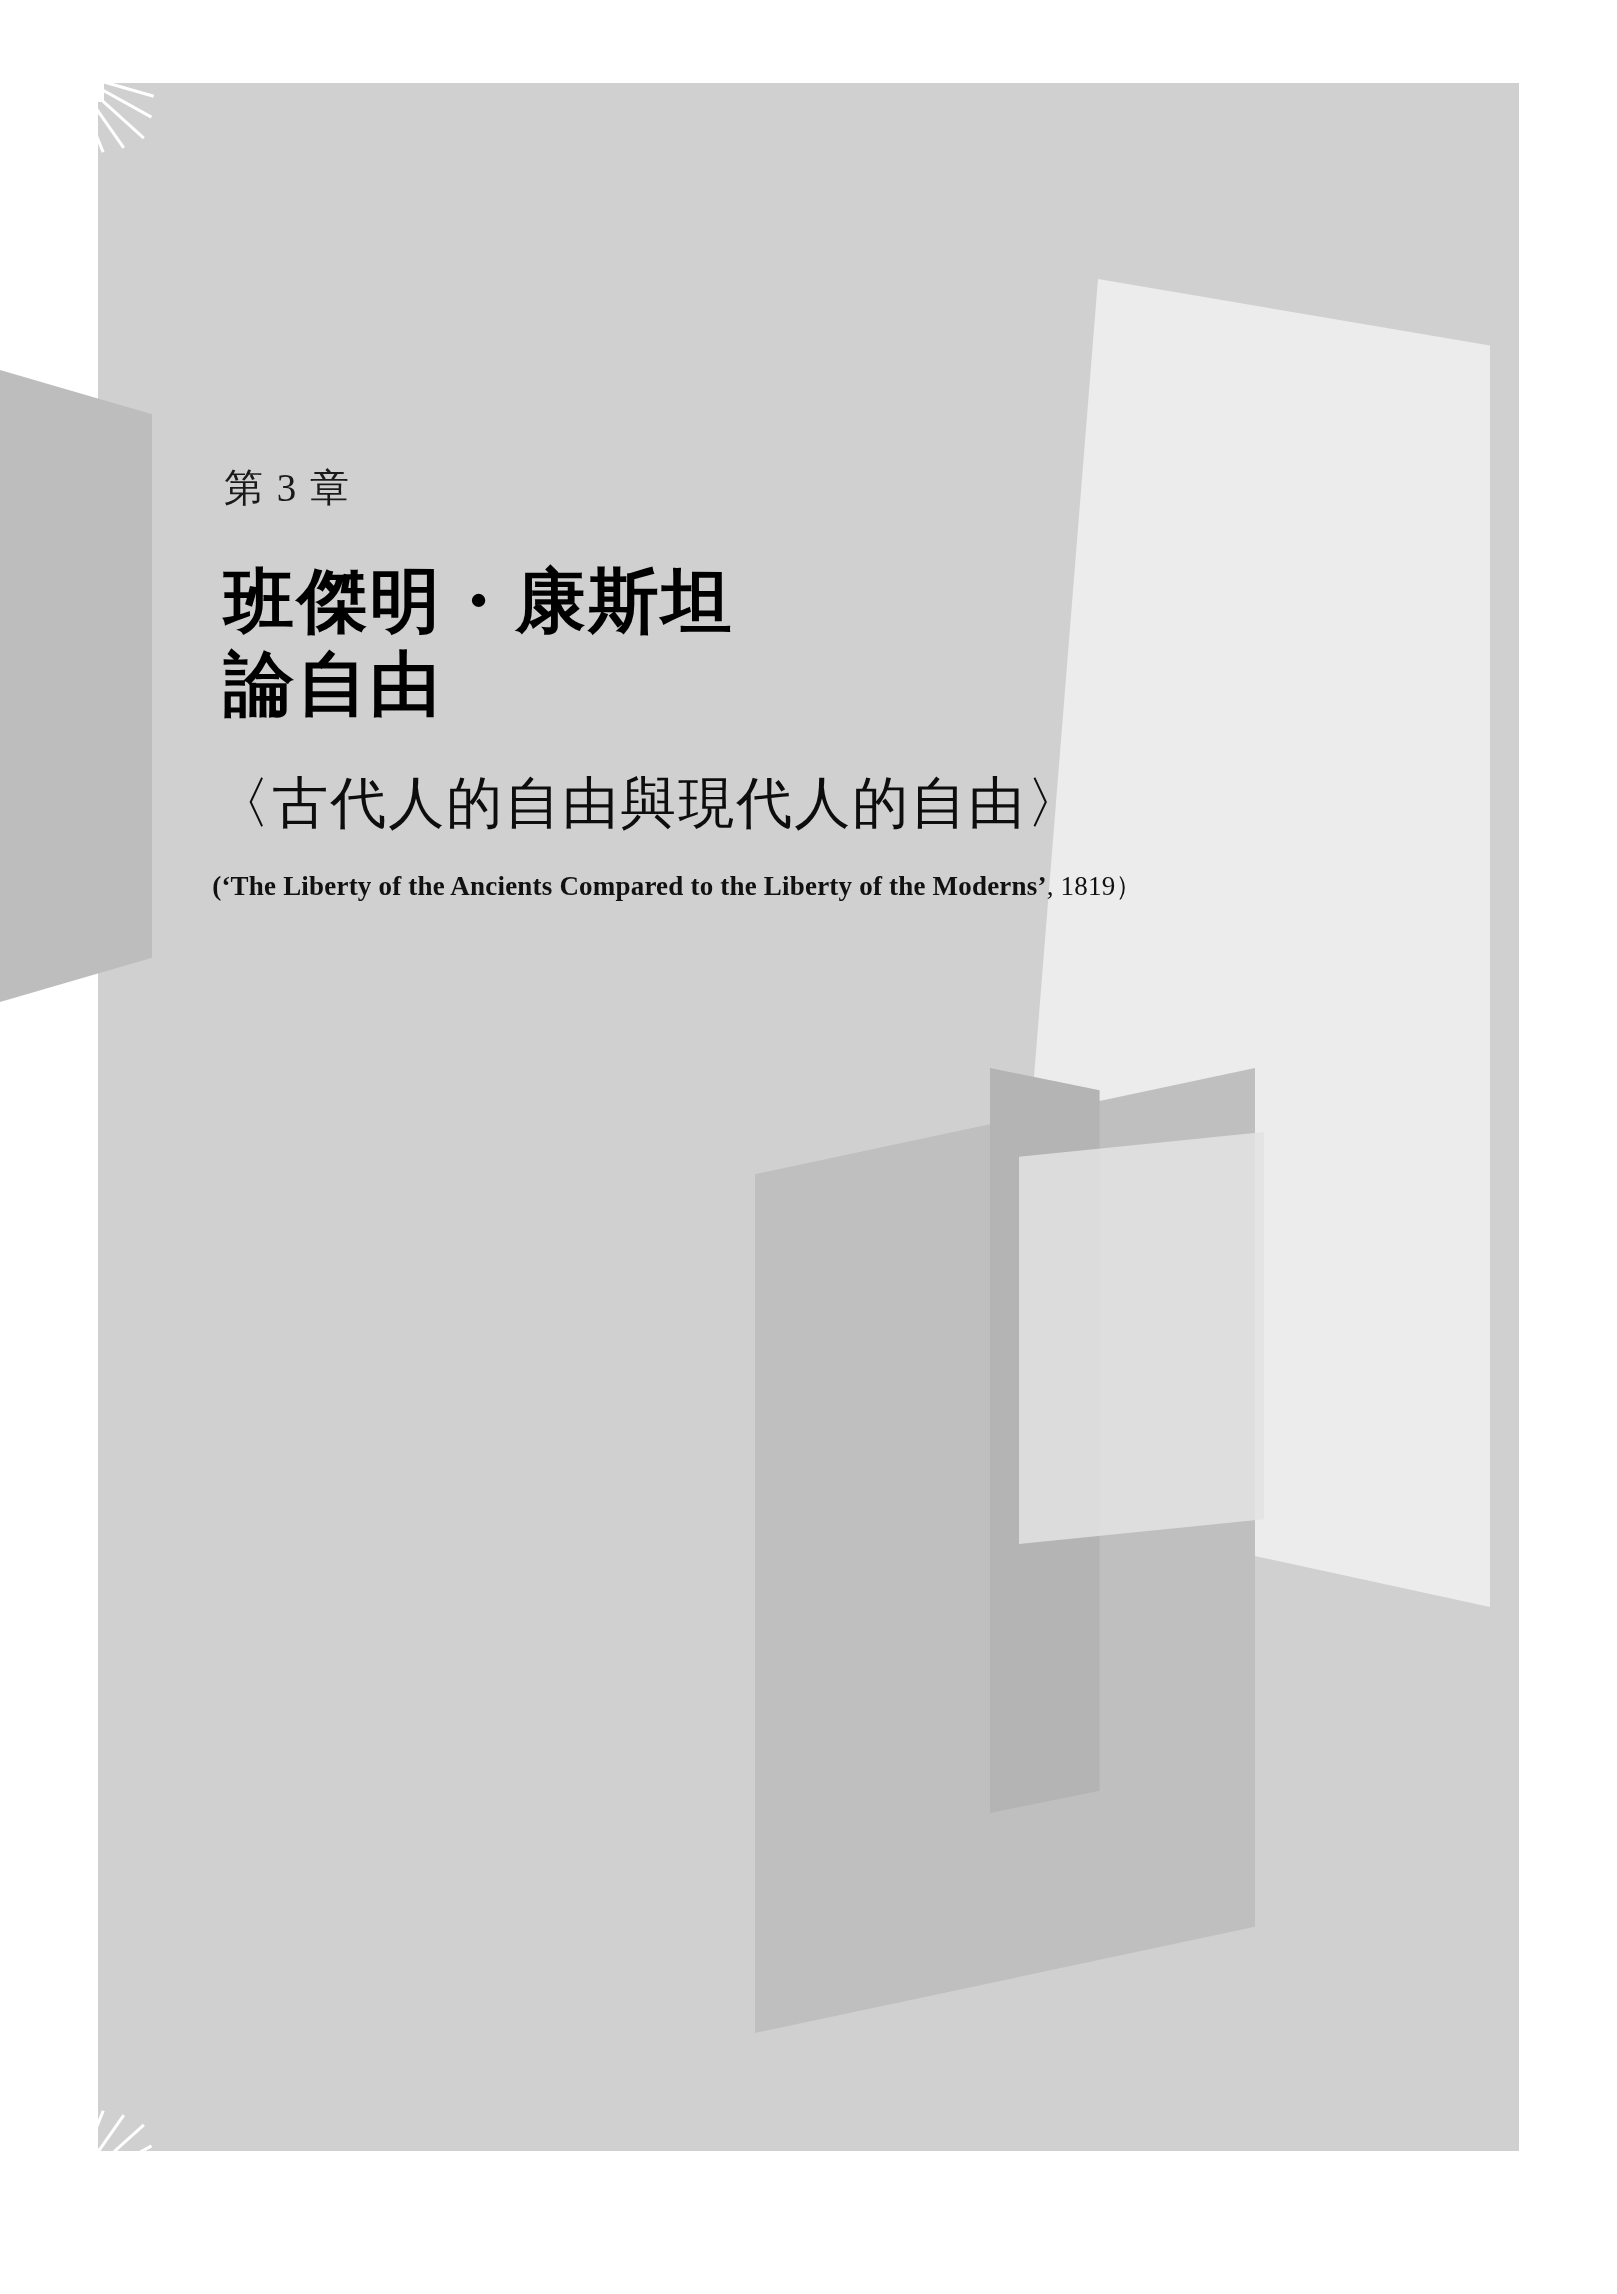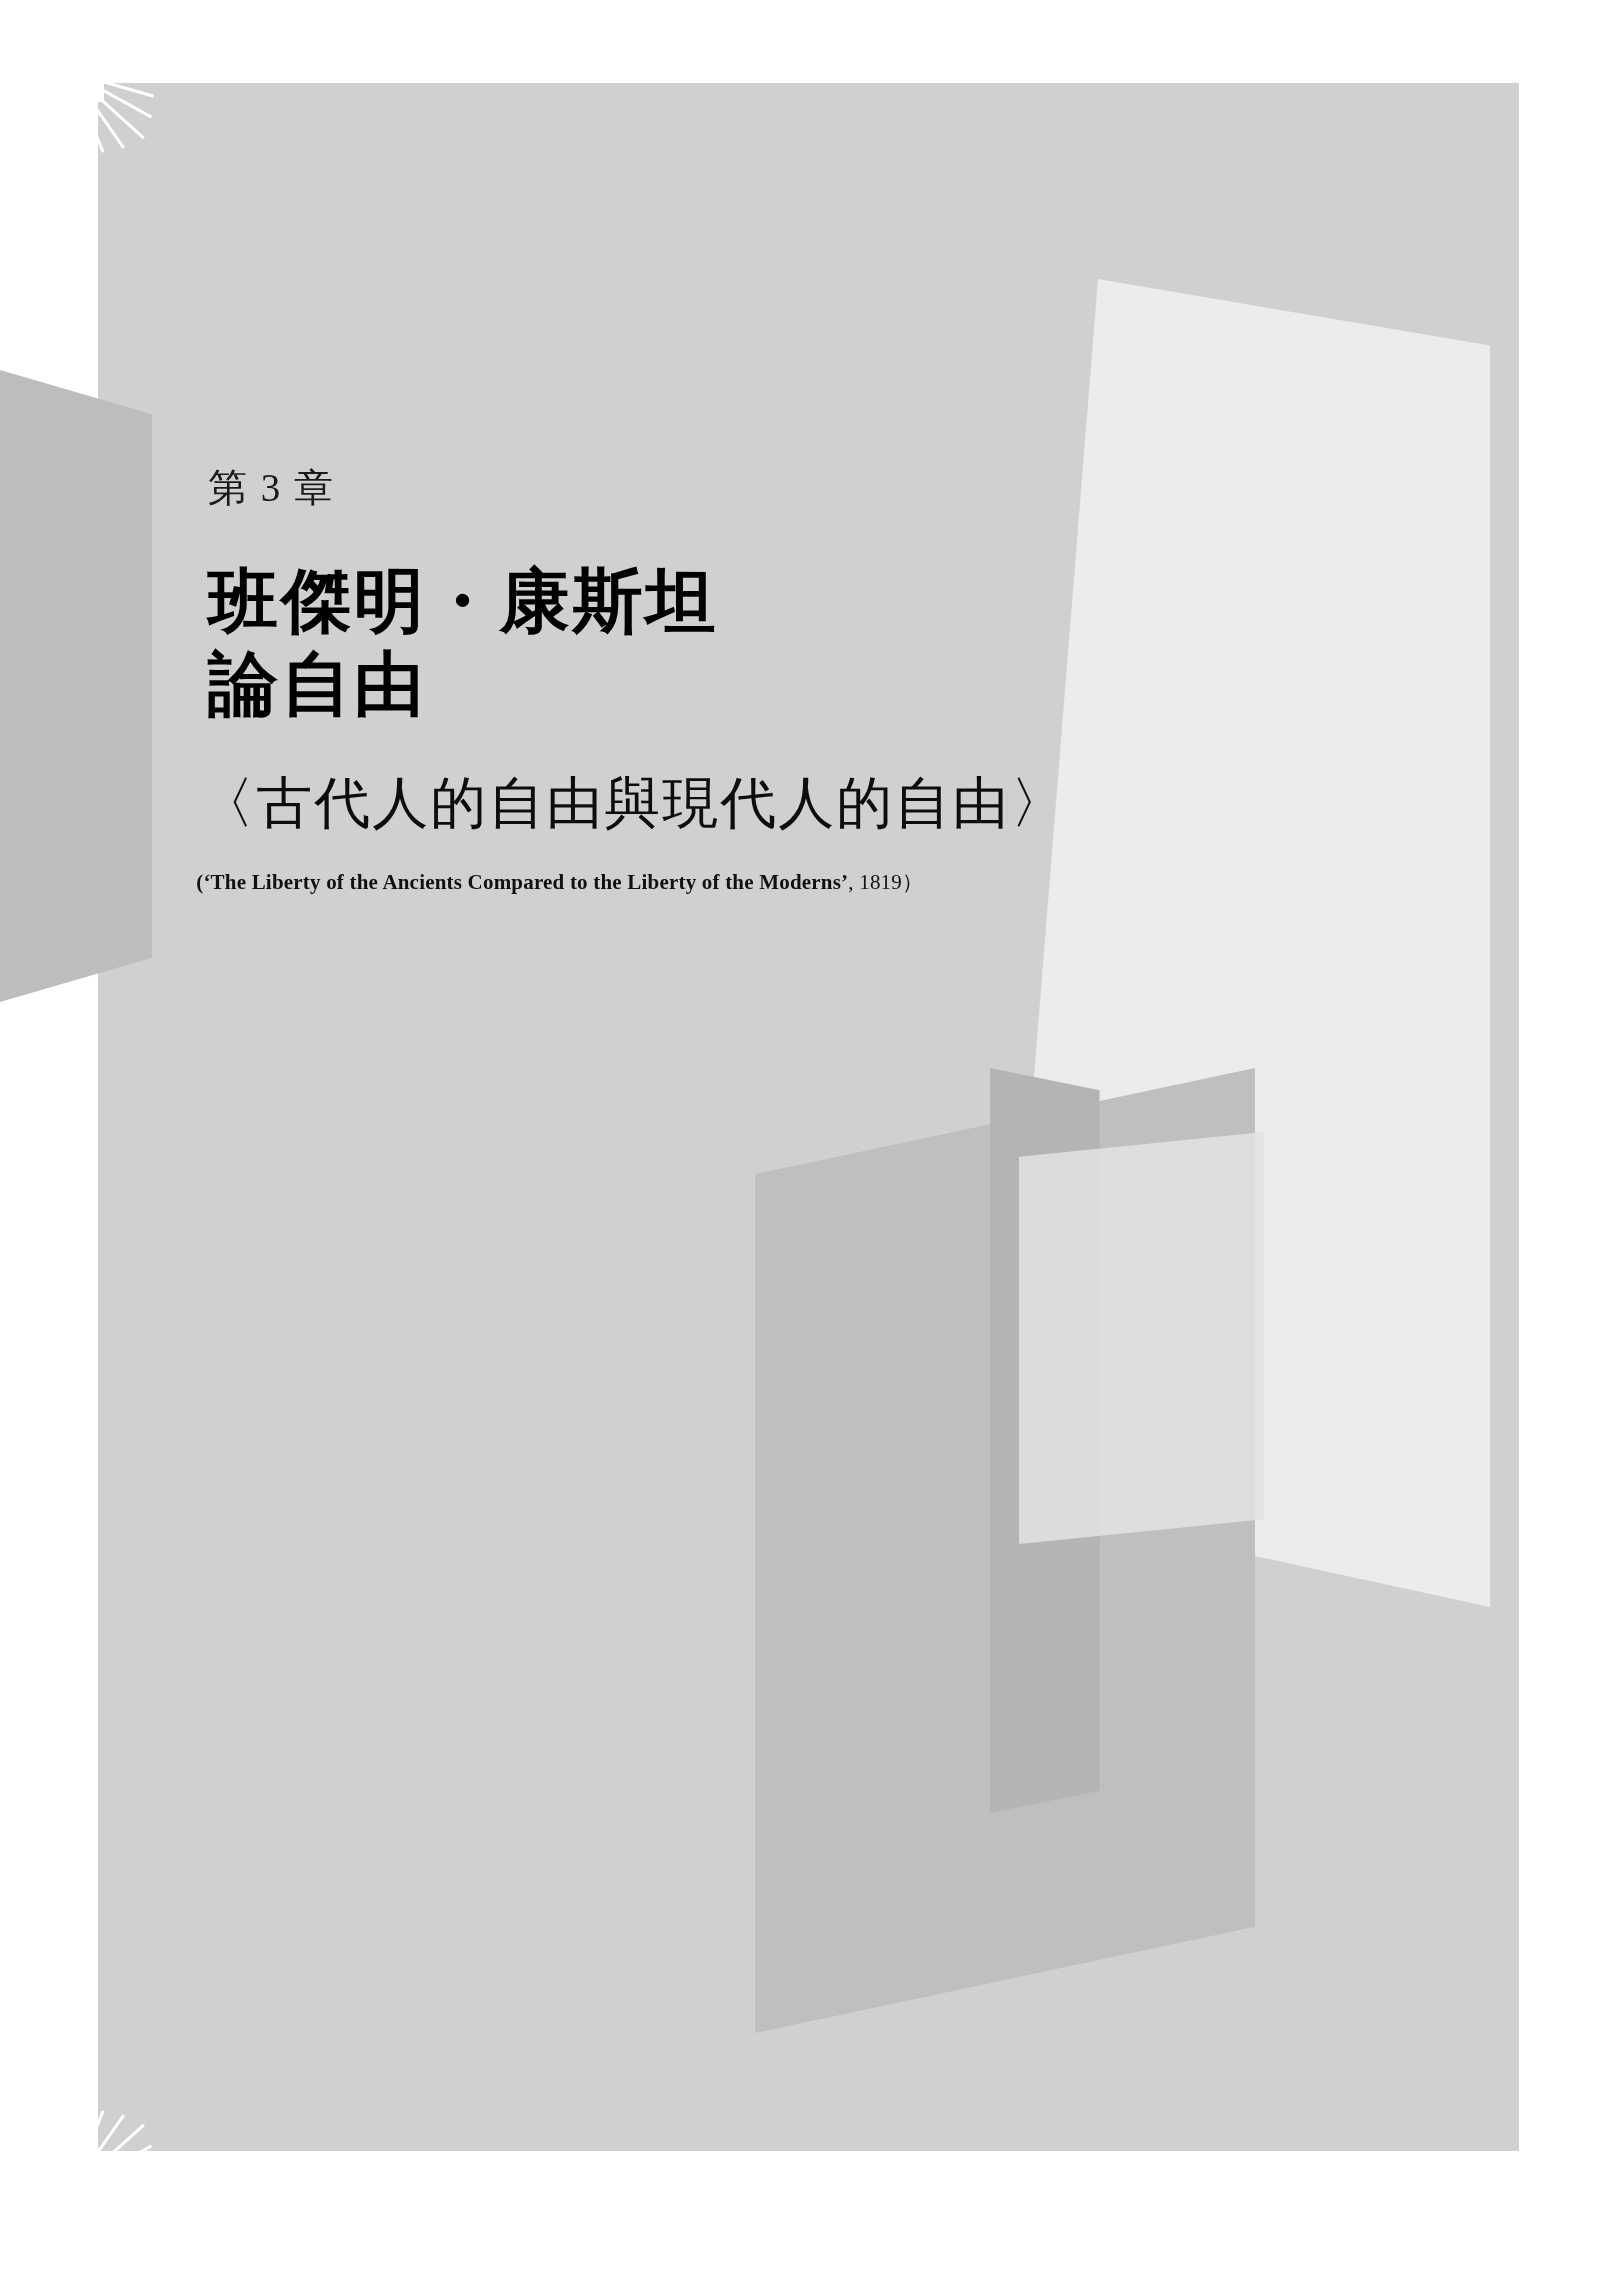--- a/index.html
+++ b/index.html
@@ -111,21 +111,21 @@
   .ray {
     position: absolute;
     background: #ffffff;
     height: 2.9px;
     transform-origin: 0 50%;
   }
 
   
   .text-block {
     position: absolute;
-    left: 208px;
+    left: 224px;
     top: 461px;
     width: 1157px;
   }
   .chapter-number {
     font-family: "Liberation Serif", "DejaVu Serif", serif;
     font-size: 39px;
     color: #1a1a1a;
     letter-spacing: 2px;
     margin: 0 0 45px 0;
   }
@@ -141,21 +141,21 @@
   }
   .essay-title {
     font-family: "Liberation Serif", "DejaVu Serif", serif;
     font-size: 56px;
     color: #0d0d0d;
     letter-spacing: 2px;
     margin: 41px 0 16px -9.8px;
   }
   .essay-original {
     font-family: "Liberation Serif", "DejaVu Serif", serif;
-    font-size: 21px;
+    font-size: 27px;
     color: #111111;
     margin: 25.5px 0 0 -11.8px;
     letter-spacing: 0.2px;
   }
   .essay-original .en {
     font-weight: bold;
   }
   .essay-original .yr {
     font-weight: normal;
   }

